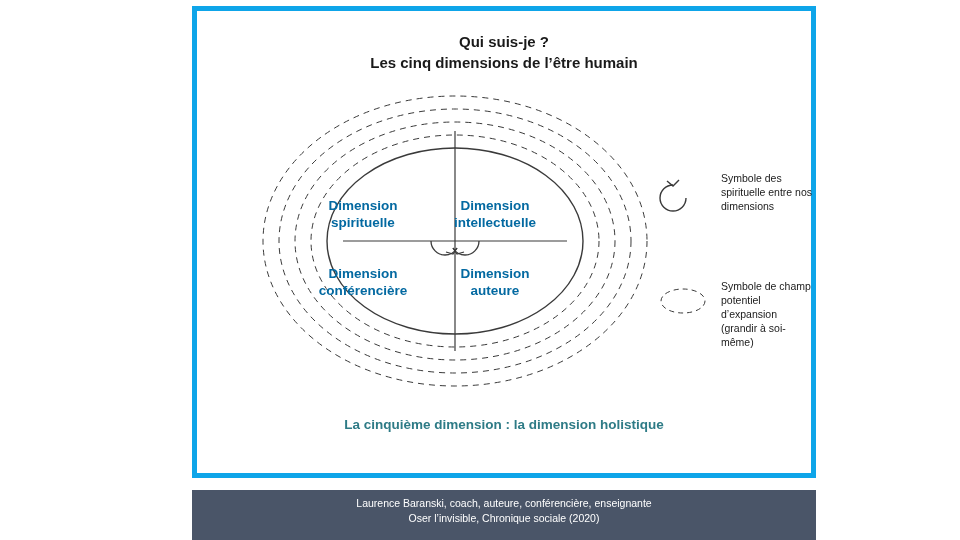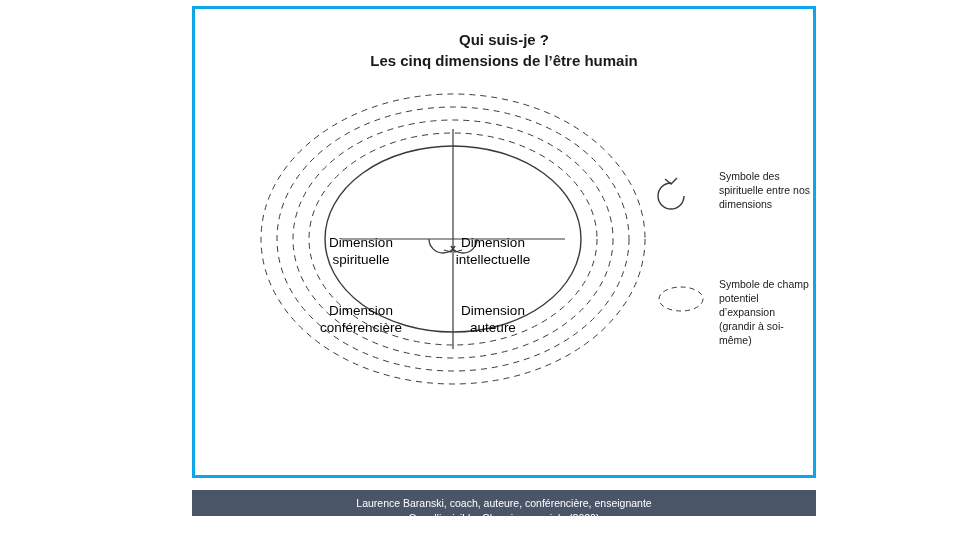--- a/index.html
+++ b/index.html
@@ -21,21 +21,21 @@
     height: 540px;
     background: #ffffff;
   }
   
   #panel {
     position: absolute;
     left: 192px;
     top: 6px;
     width: 624px;
     height: 472px;
-    border: 3px solid #0ea5e9;
+    border: 5px solid #0ea5e9;
     background: #ffffff;
     box-sizing: border-box;
   }
   
   #title-block {
     position: absolute;
     left: 0;
     top: 20px;
     width: 100%;
     text-align: center;
@@ -54,27 +54,26 @@
     top: 78px;
     width: 420px;
     height: 320px;
   }
   #diagram svg {
     display: block;
   }
   
   .dim-label {
     position: absolute;
-    color: #000000;
-    font-weight: normal;
+    color: #0369a1;
+    font-weight: bold;
     font-size: 13.5px;
     line-height: 17px;
     text-align: center;
     width: 120px;
-    margin-top: 39px;
   }
   #dim-spirituelle { left: 48px;  top: 108px; text-align: center; }
   #dim-intellectuelle { left: 180px; top: 108px; text-align: center; }
   #dim-emotionnelle { left: 48px;  top: 176px; text-align: center; }
   #dim-physique { left: 180px; top: 176px; text-align: center; }
 
   
   #legend {
     position: absolute;
     left: 462px;
@@ -122,21 +121,21 @@
     line-height: 17px;
     margin-top: 2px;
   }
   #caption-body .line { display: block; }
   
   #footer {
     position: absolute;
     left: 192px;
     top: 490px;
     width: 624px;
-    height: 26px;
+    height: 51px;
     background: #4a5568;
     color: #ffffff;
     text-align: center;
     font-size: 10.5px;
     line-height: 15px;
     padding-top: 6px;
     box-sizing: border-box;
   }
   #footer .line { display: block; }
 </style>
@@ -208,20 +207,21 @@
           <svg width="54" height="46" viewBox="0 0 54 46">
             <ellipse cx="24" cy="22" rx="22" ry="12" fill="none" stroke="#3a3a3a" stroke-width="1" stroke-dasharray="5 4"></ellipse>
           </svg>
         </div>
         <div class="legend-text">Symbole de champ potentiel d’expansion (grandir à soi-même)</div>
       </div>
 
     </div>
 
     <div id="caption">
+      <div id="caption-heading">La cinquième dimension : la dimension holistique</div>
       <div id="caption-body">
       </div>
     </div>
 
   </div>
 
   <div id="footer">
     <span class="line">Laurence Baranski, coach, auteure, conférencière, enseignante</span>
     <span class="line">Oser l’invisible, Chronique sociale (2020)</span>
   </div>

